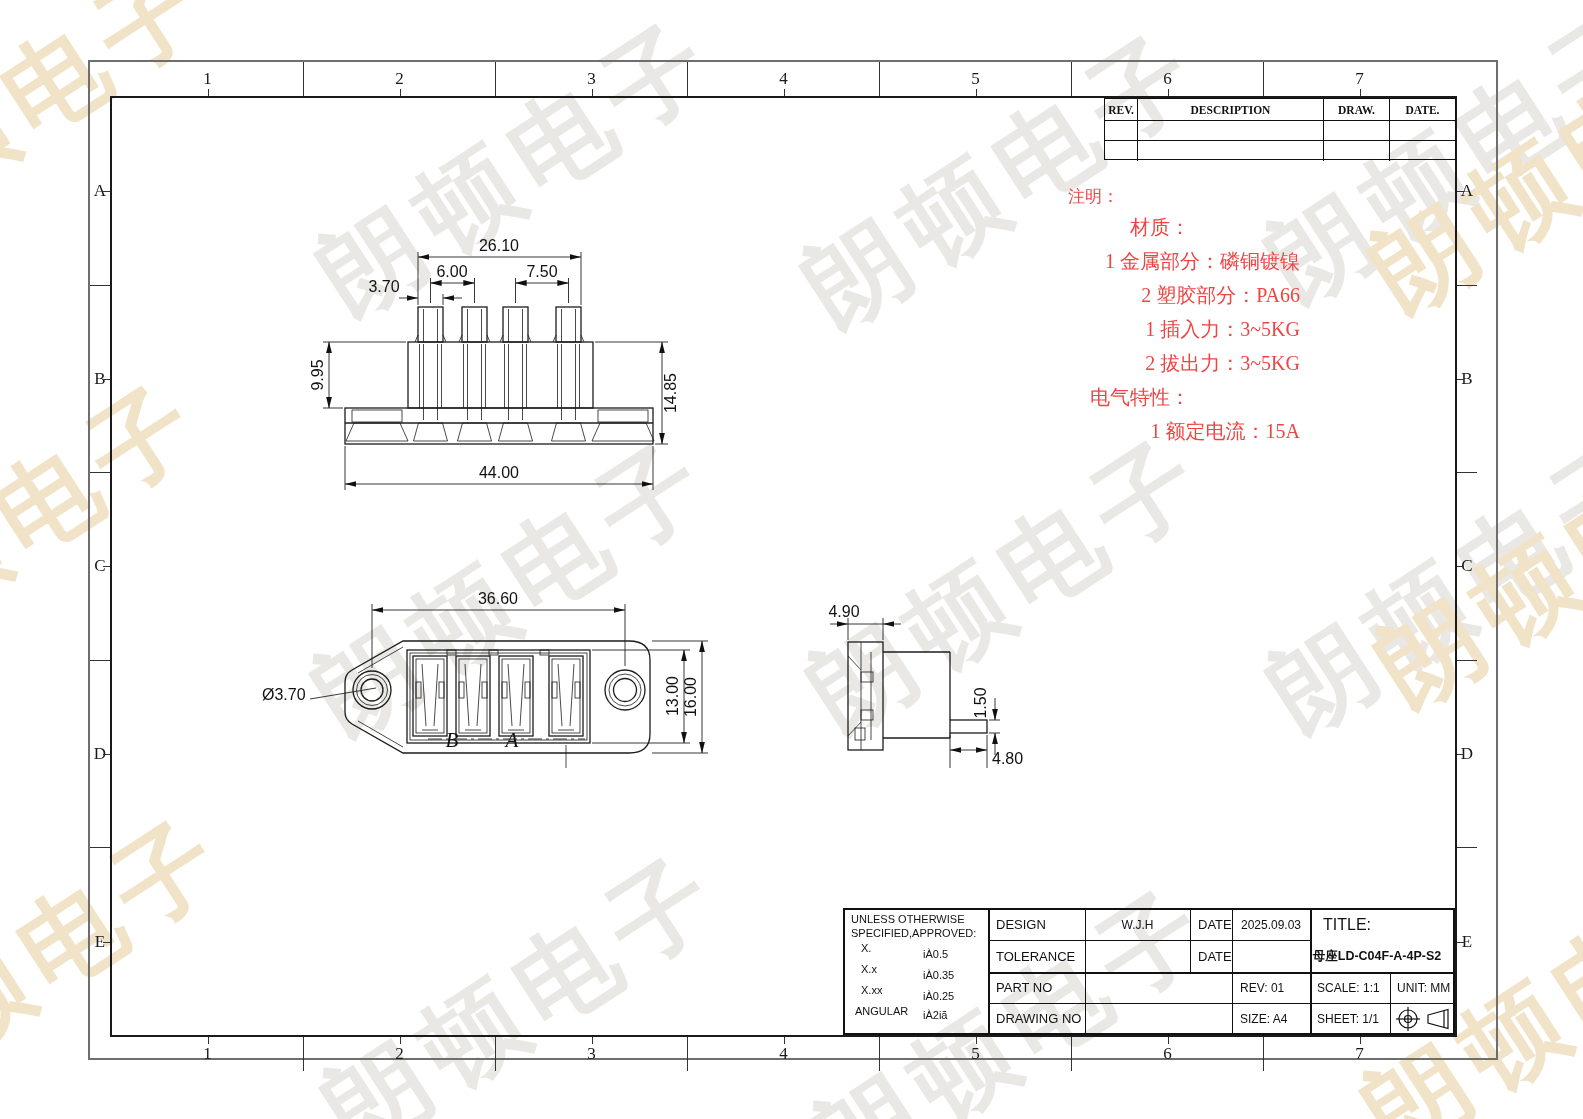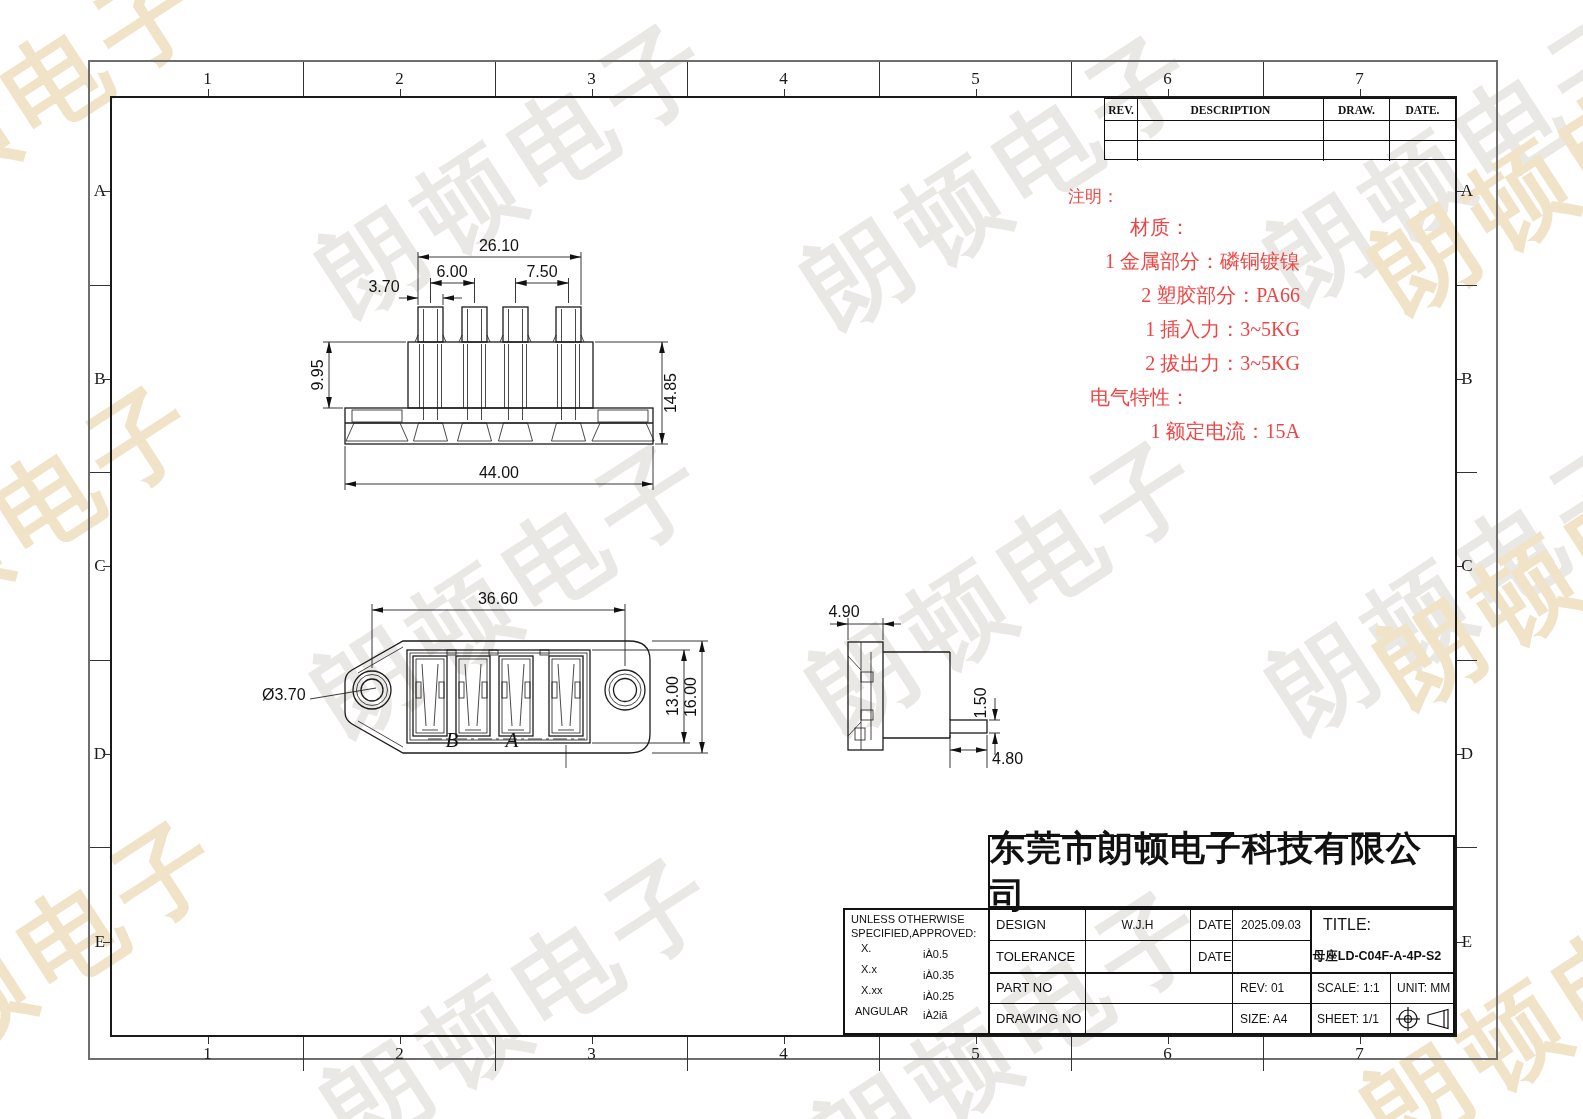--- a/index.html
+++ b/index.html
@@ -358,21 +358,20 @@
     <div></div>
     <div></div>
     <div></div>
     <div></div>
     <div></div>
     <div></div>
     <div></div>
     <div></div>
   </div>
 
-  <div class="company-box">东莞市朗顿电子科技有限公司</div>
 
   <div class="title-block">
 
     <div class="tb-line" style="left:143px;top:0;width:1.5px;height:123px;"></div>
     <div class="tb-line" style="left:240px;top:0;width:1px;height:123px;"></div>
     <div class="tb-line" style="left:345px;top:0;width:1px;height:62px;"></div>
     <div class="tb-line" style="left:387px;top:0;width:1px;height:123px;"></div>
     <div class="tb-line" style="left:465px;top:0;width:1.5px;height:123px;"></div>
     <div class="tb-line" style="left:545px;top:62px;width:1px;height:61px;"></div>
     <div class="tb-line" style="left:143px;top:30px;width:322px;height:1px;"></div>

